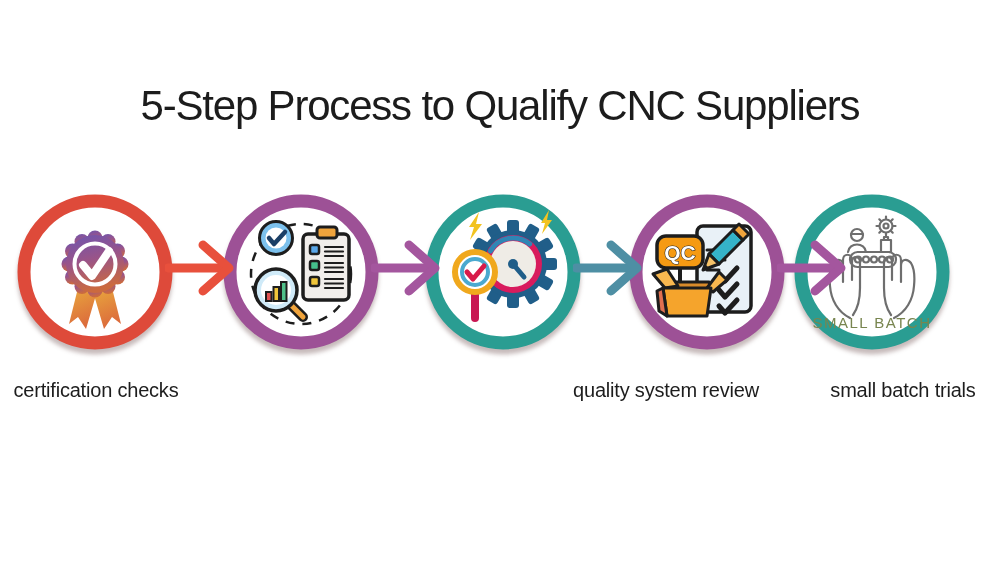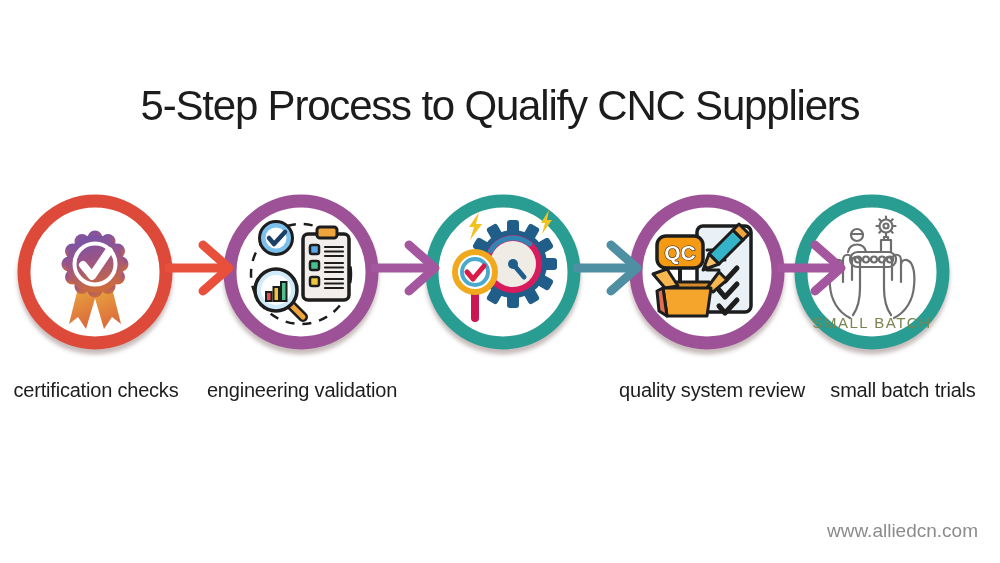--- a/index.html
+++ b/index.html
@@ -10,21 +10,21 @@
   .step{position:absolute;top:194px;width:156px;height:156px;text-align:center;}
   .step-1{left:17px;} .step-2{left:223px;} .step-3{left:425px;} .step-4{left:629px;} .step-5{left:794px;}
   .ring{position:absolute;left:0;top:0;filter:drop-shadow(0 5px 2px rgba(70,30,30,0.30));}
   .icon{position:absolute;}
   .icon-1{left:28px;top:24px;} .icon-2{left:22px;top:20px;} .icon-3{left:16px;top:14px;}
   .icon-4{left:20px;top:18px;} .icon-5{left:16px;top:10px;}
   .arrow{position:absolute;top:232px;width:84px;height:72px;}
   .arrow-1{left:165px;} .arrow-2{left:371px;} .arrow-3{left:573px;} .arrow-4{left:777px;}
   .step-label{position:absolute;top:379px;width:260px;text-align:center;
     font-size:20px;letter-spacing:-0.2px;color:var(--label-color,#1d1d1d);}
-  .label-1{left:-34px;} .label-2{left:172px;} .label-3{left:365px;} .label-4{left:582px;} .label-5{left:773px;}
+  .label-1{left:-34px;} .label-2{left:172px;} .label-3{left:365px;} .label-4{left:536px;} .label-5{left:773px;}
   .footer-url{position:absolute;top:520px;right:62px;font-size:19px;color:var(--footer-color,#8b8b8d);}
   svg text{font-family:"Liberation Sans",sans-serif;}
   .qc-text{font-size:21px;font-weight:bold;fill:#ffffff;stroke:#1d1d1d;stroke-width:1.1px;paint-order:stroke;}
   .small-batch-text{font-size:15px;letter-spacing:1.5px;fill:#78854f;}
 </style>
 </head>
 <body>
 
 <div class="canvas">
 
@@ -225,18 +225,16 @@
     </g>
   </svg>
   <svg class="arrow arrow-4" viewBox="0 0 84 72">
     <g fill="none" stroke-width="9" stroke-linecap="round" stroke-linejoin="round" stroke="#a4569e">
       <line x1="3" y1="36" x2="58" y2="36"></line>
       <polyline points="38,13 64,36 38,59"></polyline>
     </g>
   </svg>
 
   <div class="step-label label-1">certification checks</div>
-  <div class="step-label label-2">engineering validation</div>
   <div class="step-label label-4">quality system review</div>
   <div class="step-label label-5">small batch trials</div>
 
-  <div class="footer-url">www.alliedcn.com</div>
 </div>
 
 </body></html>

